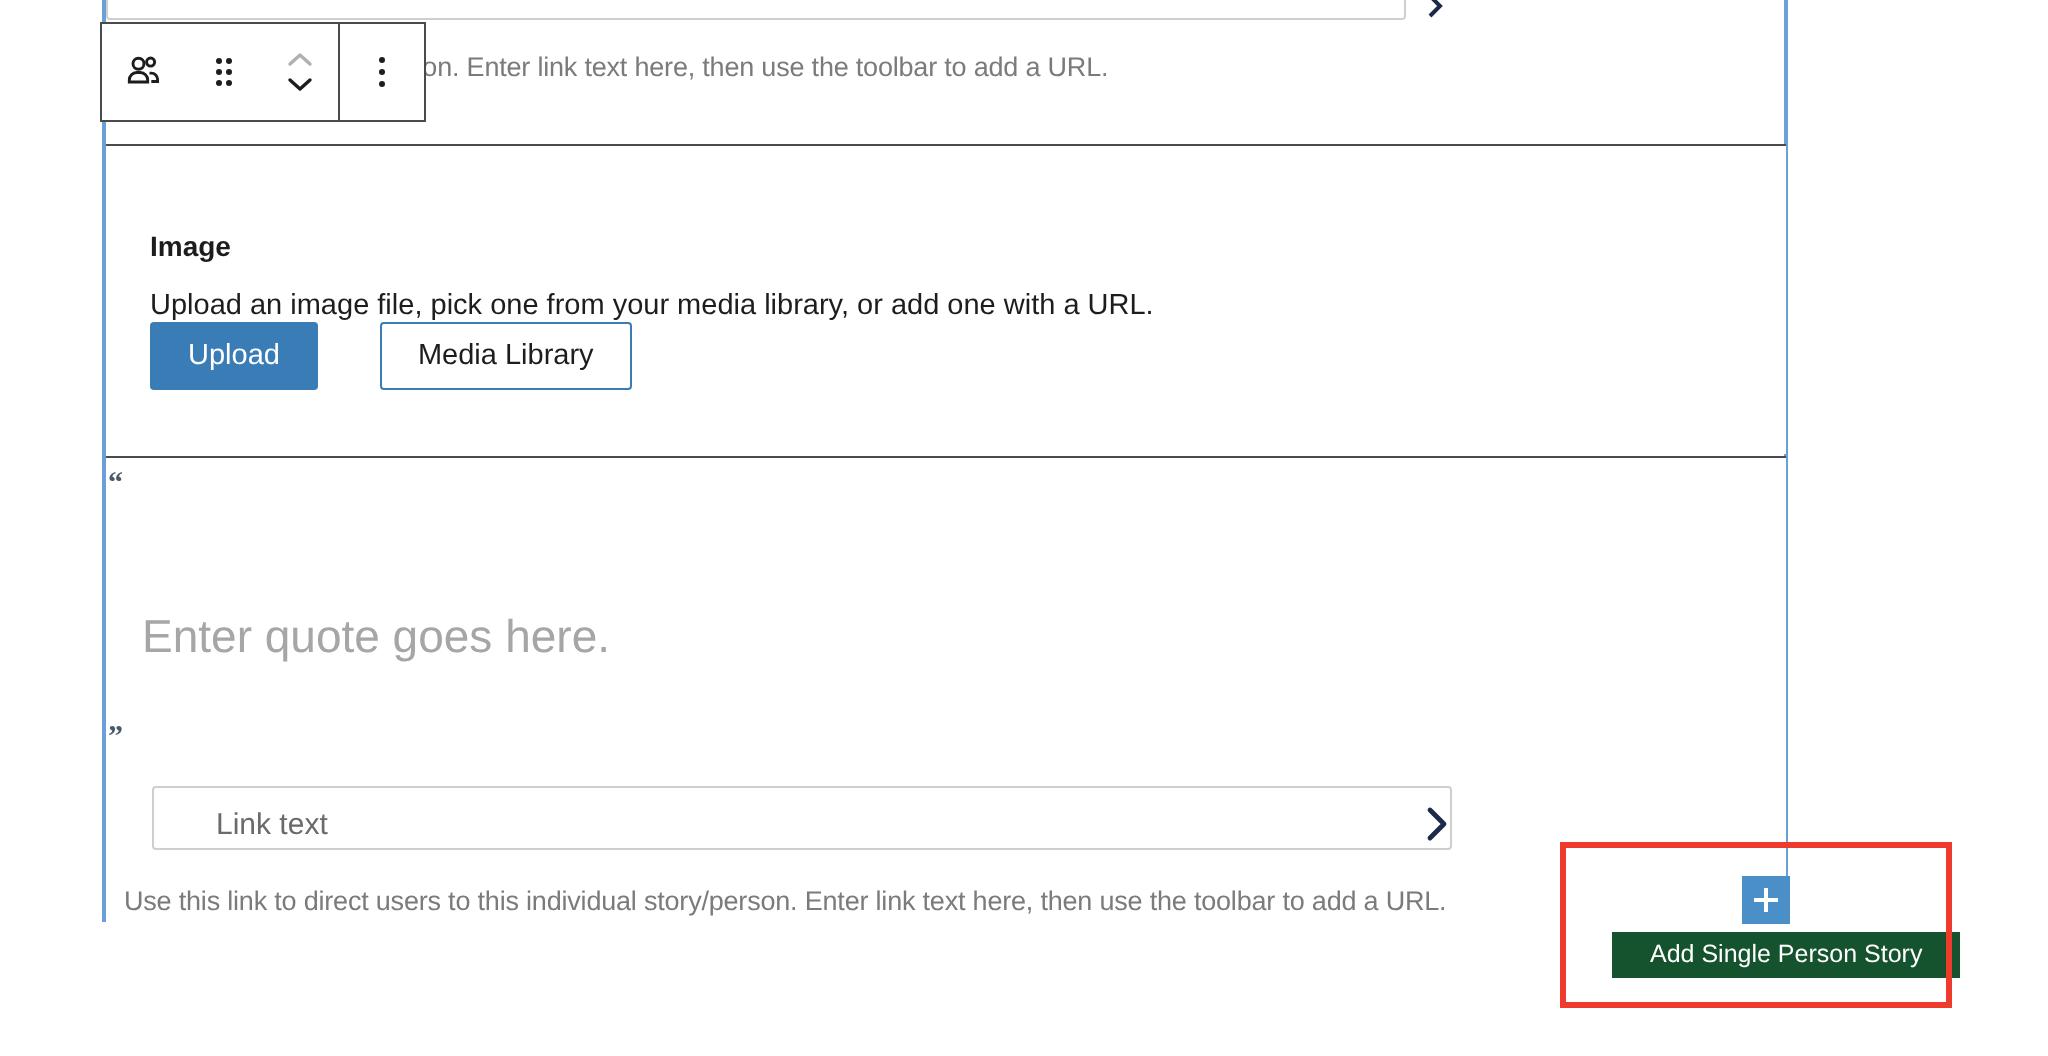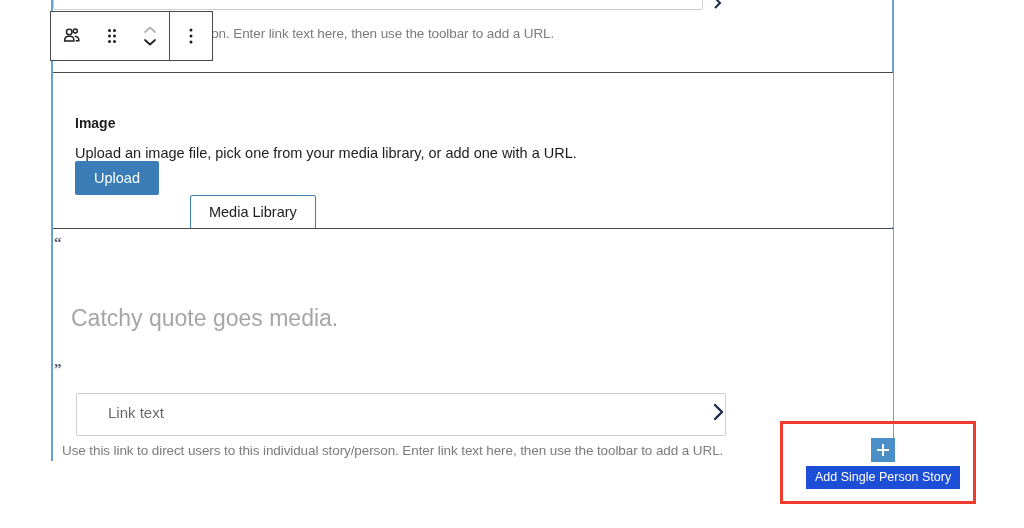--- a/index.html
+++ b/index.html
@@ -157,21 +157,20 @@
     background: #ffffff;
     color: #1d1d1d;
     border: 1px solid #3a7cb5;
     border-radius: 2px;
     font-size: 14.5px;
     font-family: "Liberation Sans", sans-serif;
     padding: 0 18px;
     height: 34px;
     line-height: 32px;
     cursor: pointer;
-    margin-top: 34px;
   }
 
   
   .quote-block {
     position: absolute;
     left: 53px;
     top: 229px;
     width: 840px;
     height: 232px;
     background: #fff;
@@ -196,21 +195,21 @@
     color: #a6a6a6;
     font-weight: 400;
   }
 
   
   .link-field {
     position: absolute;
     left: 23px;
     top: 164px;
     width: 650px;
-    height: 43px;
+    height: 32px;
     border: 1px solid #cfcfcf;
     border-radius: 2px;
     background: #fff;
     box-sizing: border-box;
   }
   .link-field .lf-text {
     position: absolute;
     left: 31px;
     top: 10px;
     font-size: 15px;
@@ -256,24 +255,24 @@
     width: 2px;
     height: 12px;
     background: #ffffff;
   }
   .tooltip {
     position: absolute;
     left: 806px;
     top: 466px;
     height: 23px;
     line-height: 23px;
-    background: #1d4ed8;
+    background: #14532d;
     color: #ffffff;
     font-size: 12.5px;
-    padding: 0 9px;
+    padding: 0 19px;
     white-space: nowrap;
     z-index: 9;
   }
 
   
   .red-box {
     position: absolute;
     left: 780px;
     top: 421px;
     width: 196px;
@@ -354,21 +353,21 @@
     <div class="btn-row">
       <button class="btn-upload">Upload</button>
       <button class="btn-media">Media Library</button>
     </div>
   </div>
 
   <div class="block-sep" style="top:228px;"></div>
 
   <div class="quote-block">
     <div class="q-mark q-open">“</div>
-    <div class="q-placeholder">Catchy quote goes media.</div>
+    <div class="q-placeholder">Enter quote goes here.</div>
     <div class="q-mark q-close">”</div>
 
     <div class="link-field">
       <div class="lf-text">Link text</div>
     </div>
     <div class="link-chev">
       <svg width="16" height="22" viewBox="0 0 16 22">
           <path d="M5 4l7 7-7 7" fill="none" stroke="#1e2a4a" stroke-width="2.4" stroke-linecap="round" stroke-linejoin="round"></path>
         </svg>
     </div>

